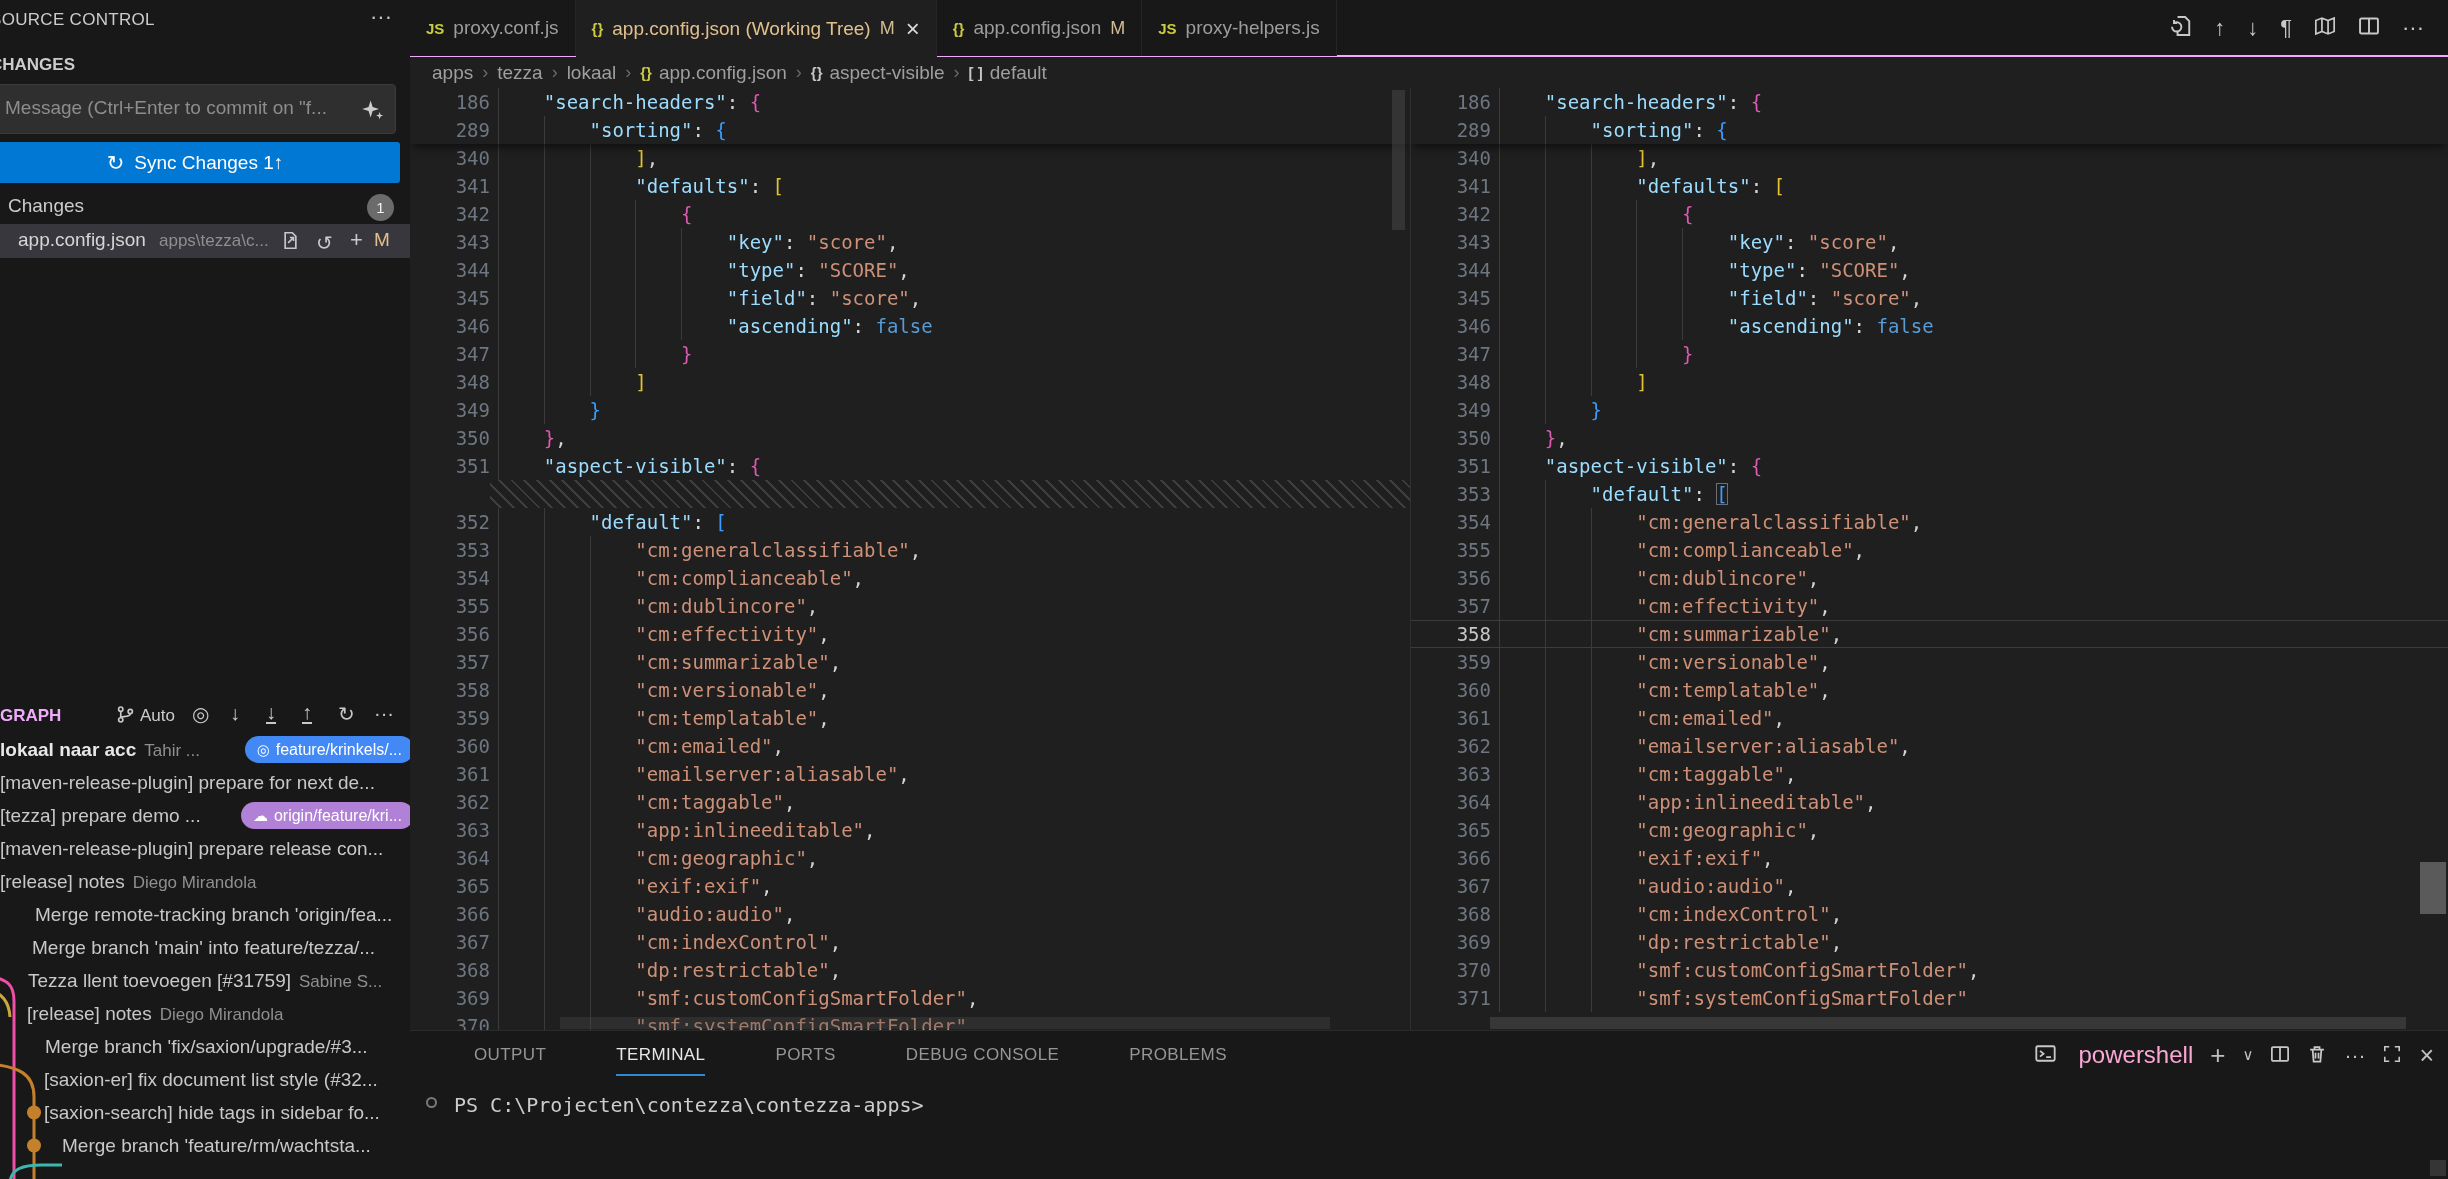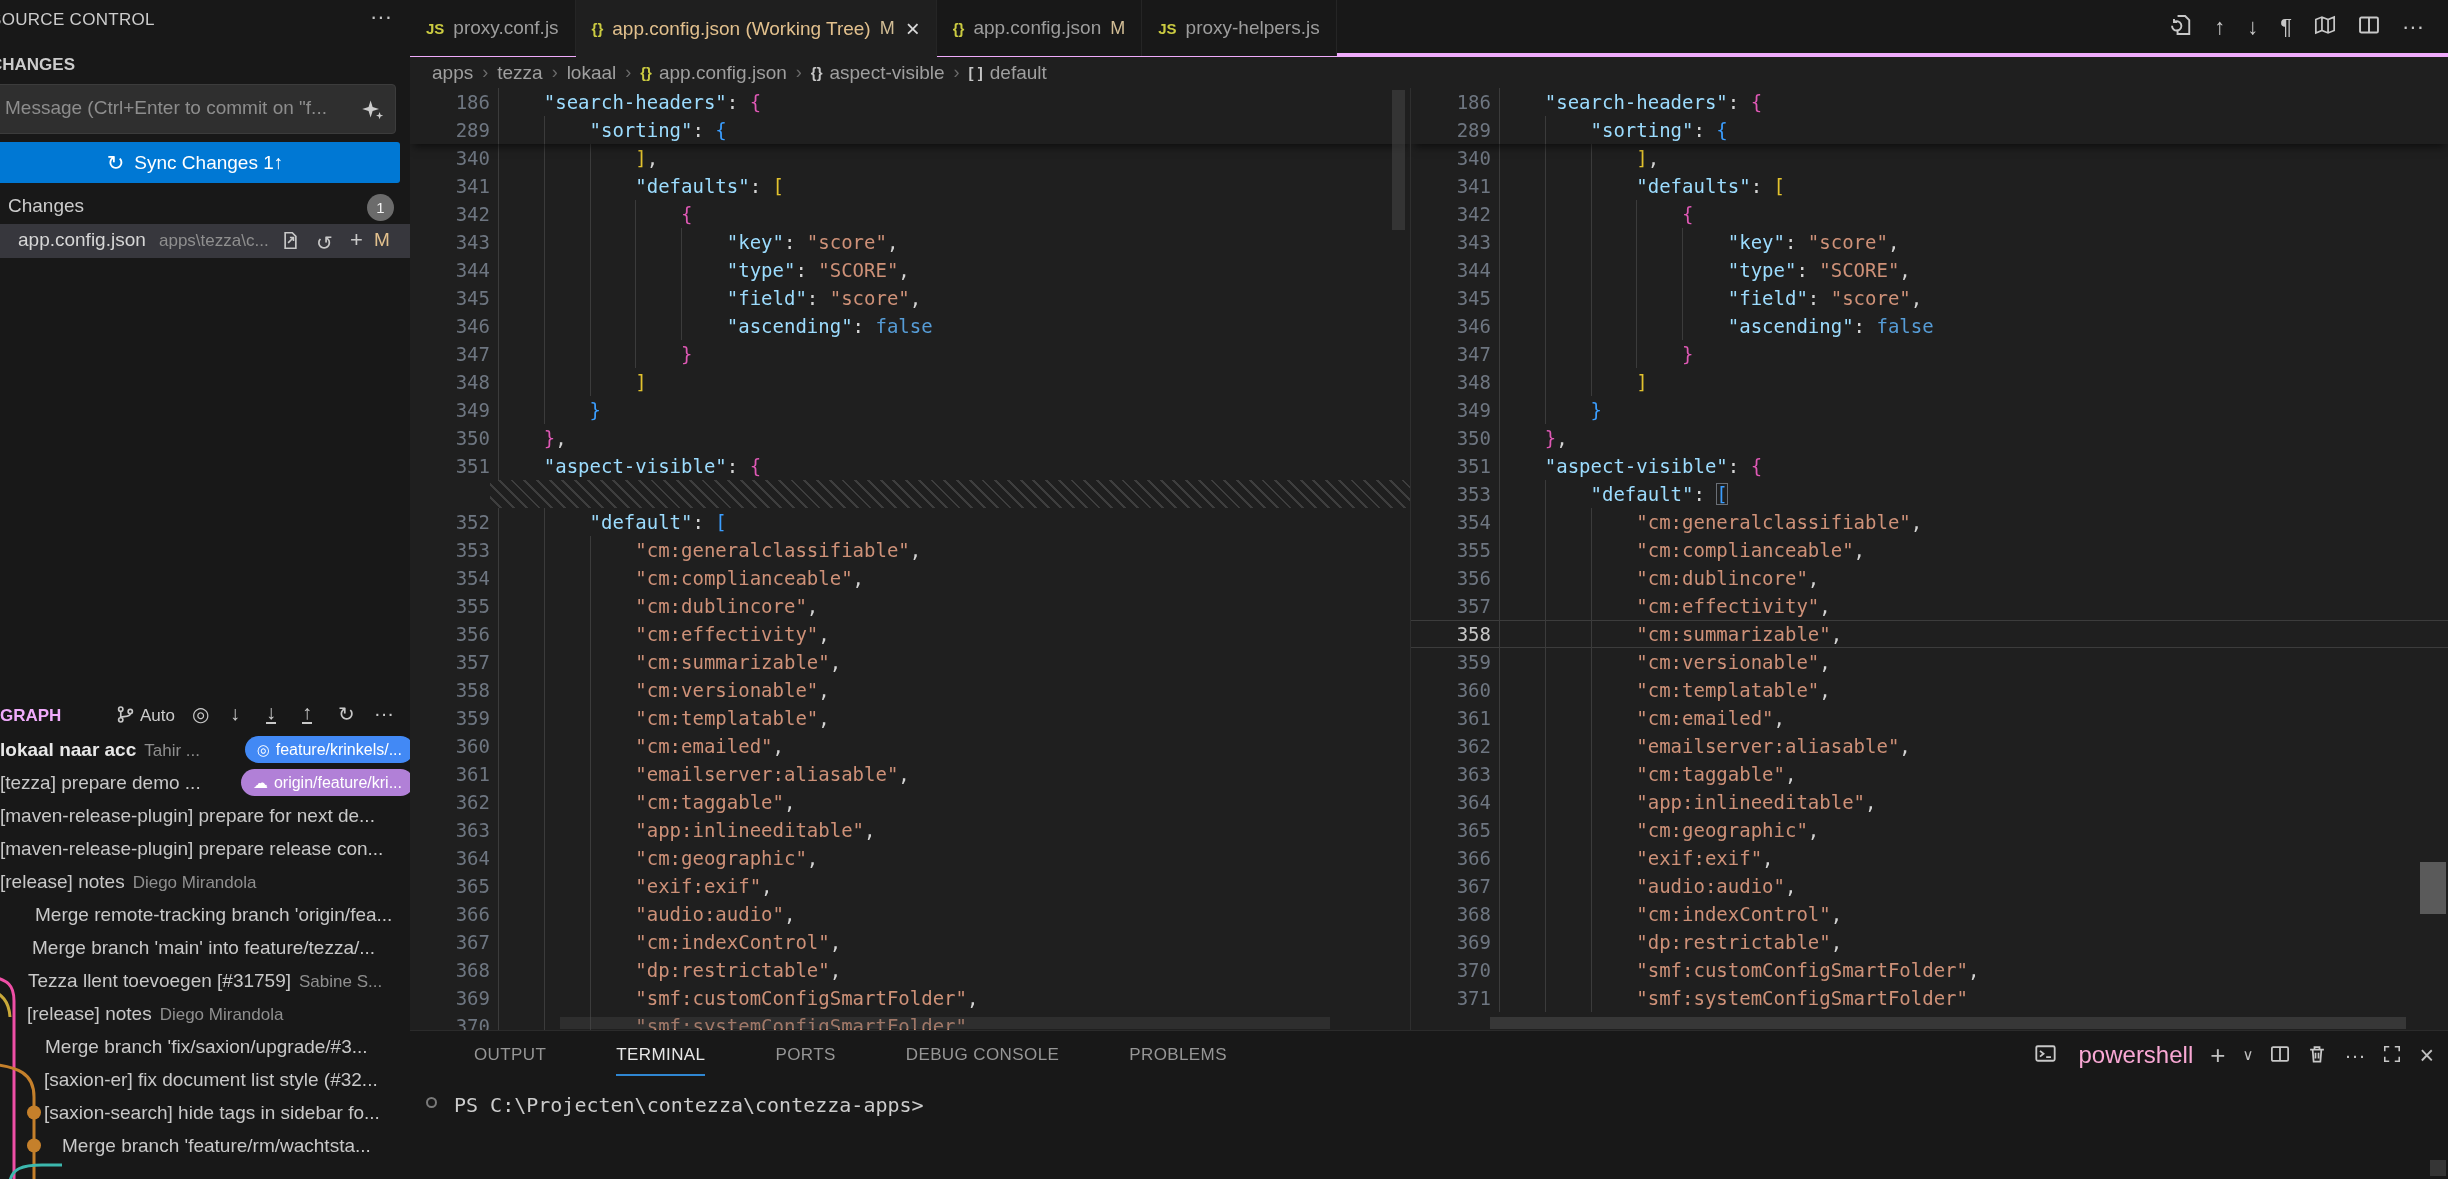--- a/index.html
+++ b/index.html
@@ -44,21 +44,21 @@
   .commit .cmsg.b{color:#e8e8e8;font-weight:bold;}
   .commit .cauth{color:#8f8f8f;font-size:17px;margin-left:8px;}
   .pill{position:absolute;right:-4px;top:3px;height:27px;border-radius:14px;color:#ffffff;font-size:16px;
         display:flex;align-items:center;gap:6px;padding:0 12px;white-space:nowrap;cursor:pointer;}
   .pill.blue{background:var(--pillBlue,#4289f5);}
   .pill.purple{background:var(--pillPurple,#b180d7);}
   .pill .picon{font-size:15px;}
 
   
   #tabbar{position:absolute;left:410px;top:0;right:0;height:57px;background:var(--panelBg,#181818);
-          display:flex;border-bottom:4px solid #f0abfc;box-sizing:border-box;}
+          display:flex;border-bottom:2px solid #f0abfc;box-sizing:border-box;}
   .tab{height:56px;padding:0 16px;display:flex;align-items:center;gap:9px;border-right:1px solid #252525;
        font-size:19px;color:#9d9d9d;cursor:pointer;background:var(--panelBg,#181818);flex:none;}
   .tab.active{background:var(--editorBg,#1f1f1f);color:var(--modGold,#e2c08d);height:57px;}
   .tab .ticon{font-weight:bold;font-size:15px;color:#cbcb41;}
   .tab .lab.it{}
   .tab .modb{color:#d2bd95;font-size:18px;}
   .tab .close{color:#d8d8d8;font-size:24px;margin-left:2px;line-height:20px;}
   .tab-actions{margin-left:auto;display:flex;align-items:center;gap:22px;padding-right:24px;color:#c8c8c8;}
   .tab-actions .ta{font-size:22px;cursor:pointer;line-height:22px;}
 
@@ -181,25 +181,25 @@
         <path d="M -10 331 C 18 334 34 340 34 364 L 34 446" stroke="var(--gOrange)" stroke-width="3" fill="none"></path>
         <path d="M 10 448 C 12 436 22 432 42 432 L 62 432" stroke="var(--gTeal)" stroke-width="3" fill="none"></path>
         <circle cx="34" cy="379.5" r="7" fill="var(--gOrange)"></circle>
         <circle cx="34" cy="412.5" r="7" fill="var(--gOrange)"></circle>
       </svg>
       <div id="commit-rows">
           <div class="commit"><span class="cmsg b">lokaal naar acc</span><span class="cauth">Tahir ...</span><span class="pill blue">
               <span class="picon">◎</span>
               <span>feature/krinkels/...</span>
             </span></div>
+          <div class="commit"><span class="cmsg">[maven-release-plugin] prepare for next de...</span></div>
           <div class="commit"><span class="cmsg">[tezza] prepare demo ...</span><span class="pill purple">
               <span class="picon">☁</span>
               <span>origin/feature/kri...</span>
             </span></div>
-          <div class="commit"><span class="cmsg">[maven-release-plugin] prepare for next de...</span></div>
           <div class="commit"><span class="cmsg">[maven-release-plugin] prepare release con...</span></div>
           <div class="commit"><span class="cmsg">[release] notes</span><span class="cauth">Diego Mirandola</span></div>
           <div class="commit" style="padding-left: 35px;"><span class="cmsg">Merge remote-tracking branch 'origin/fea...</span></div>
           <div class="commit" style="padding-left: 32px;"><span class="cmsg">Merge branch 'main' into feature/tezza/...</span></div>
           <div class="commit" style="padding-left: 28px;"><span class="cmsg">Tezza llent toevoegen [#31759]</span><span class="cauth">Sabine S...</span></div>
           <div class="commit" style="padding-left: 27px;"><span class="cmsg">[release] notes</span><span class="cauth">Diego Mirandola</span></div>
           <div class="commit" style="padding-left: 45px;"><span class="cmsg">Merge branch 'fix/saxion/upgrade/#3...</span></div>
           <div class="commit" style="padding-left: 44px;"><span class="cmsg">[saxion-er] fix document list style (#32...</span></div>
           <div class="commit" style="padding-left: 44px;"><span class="cmsg">[saxion-search] hide tags in sidebar fo...</span></div>
           <div class="commit" style="padding-left: 62px;"><span class="cmsg">Merge branch 'feature/rm/wachtsta...</span></div>

